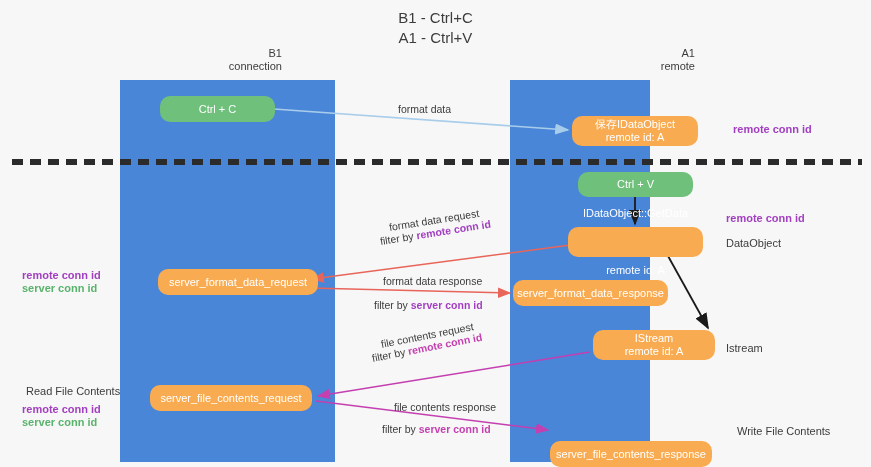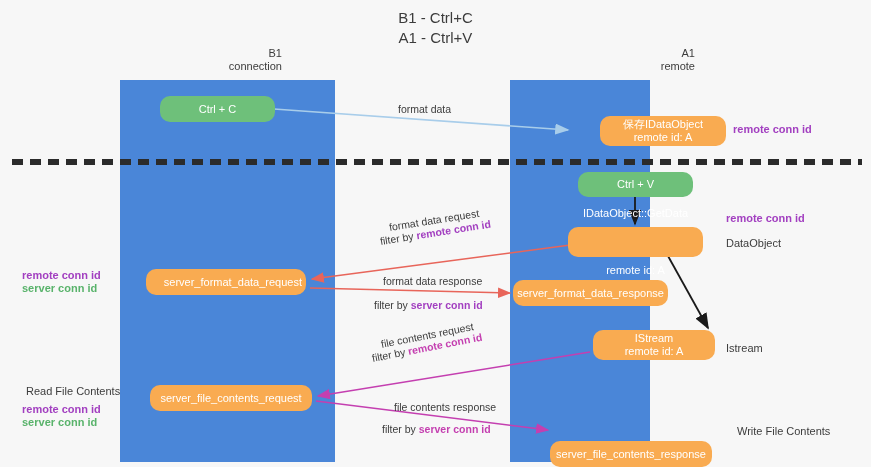--- a/index.html
+++ b/index.html
@@ -150,35 +150,35 @@
   </svg>
 
   <svg id="dashline">
     <line x1="12" y1="162" x2="862" y2="162" stroke="#2b2b2b" stroke-width="6" stroke-dasharray="11 7"></line>
   </svg>
 
   <div class="node green" style="left:160px; top:96px; width:115px; height:26px;">
     <span>Ctrl + C</span>
   </div>
 
-  <div class="node orange" style="left:600px; top:116px; width:126px; height:30px;">
+  <div class="node orange" style="left:572px; top:116px; width:126px; height:30px;">
     <span>保存IDataObject</span>
     <span>remote id: A</span>
   </div>
 
   <div class="node green" style="left:578px; top:172px; width:115px; height:25px;">
     <span>Ctrl + V</span>
   </div>
 
   <div class="node orange" style="left:568px; top:227px; width:135px; height:30px;gap:44px;">
     <span>IDataObject::GetData</span>
     <span>remote id: A</span>
   </div>
 
-  <div class="node orange" style="left:146px; top:269px; width:160px; height:26px;align-items:flex-end;">
+  <div class="node orange" style="left:158px; top:269px; width:160px; height:26px;">
     <span>server_format_data_request</span>
   </div>
 
   <div class="node orange" style="left:513px; top:280px; width:155px; height:26px;">
     <span>server_format_data_response</span>
   </div>
 
   <div class="node orange" style="left:593px; top:330px; width:122px; height:30px;">
     <span>IStream</span>
     <span>remote id: A</span>

